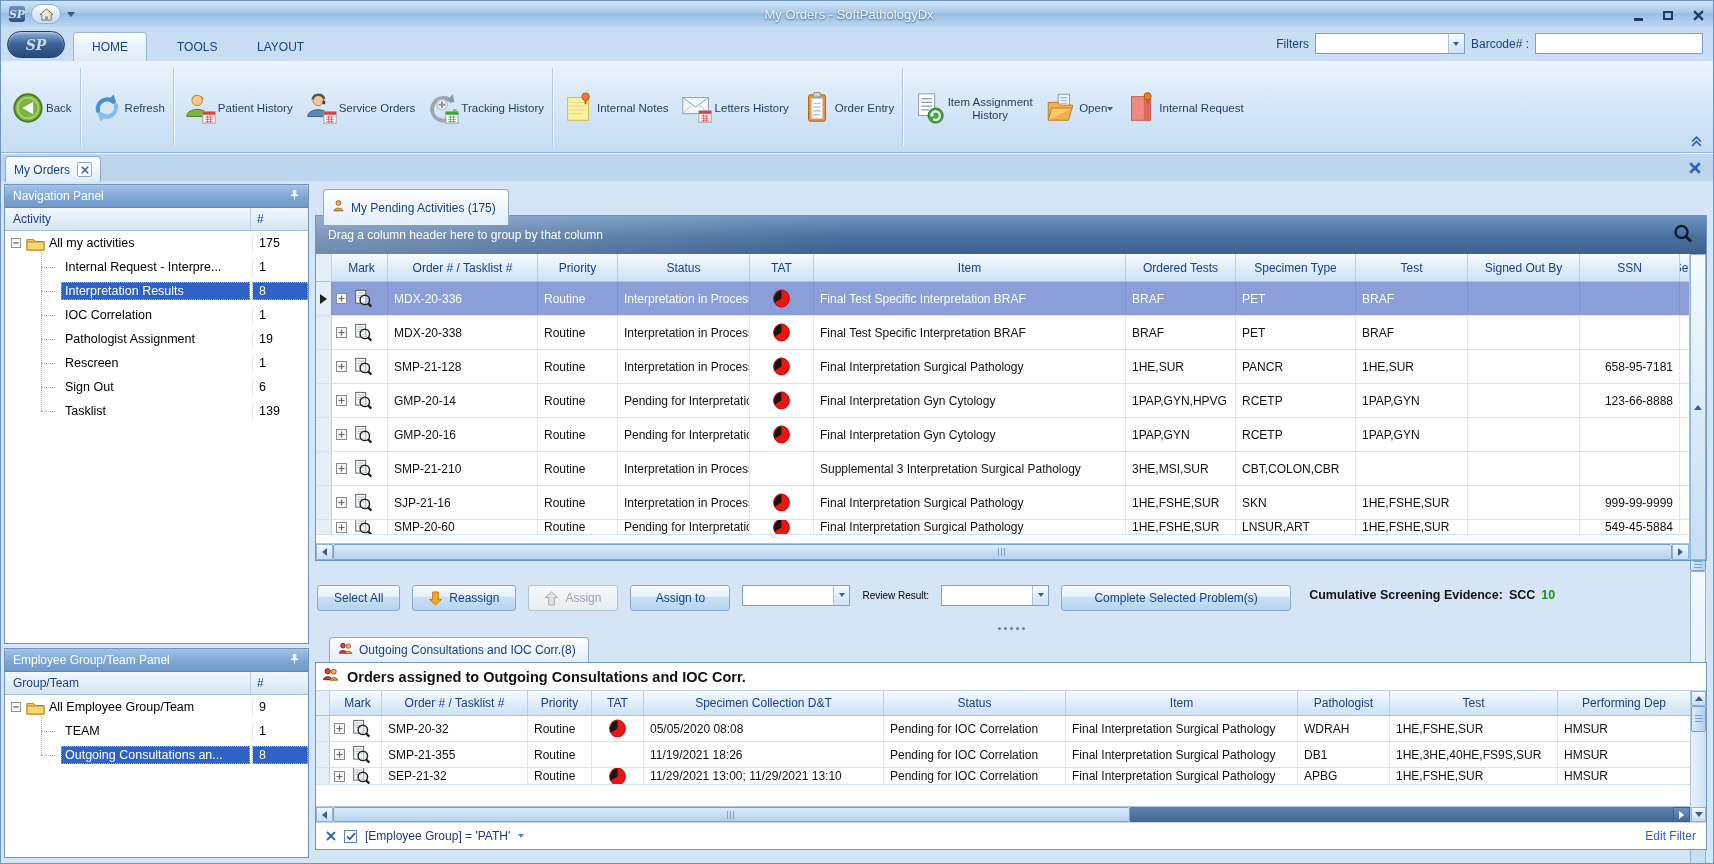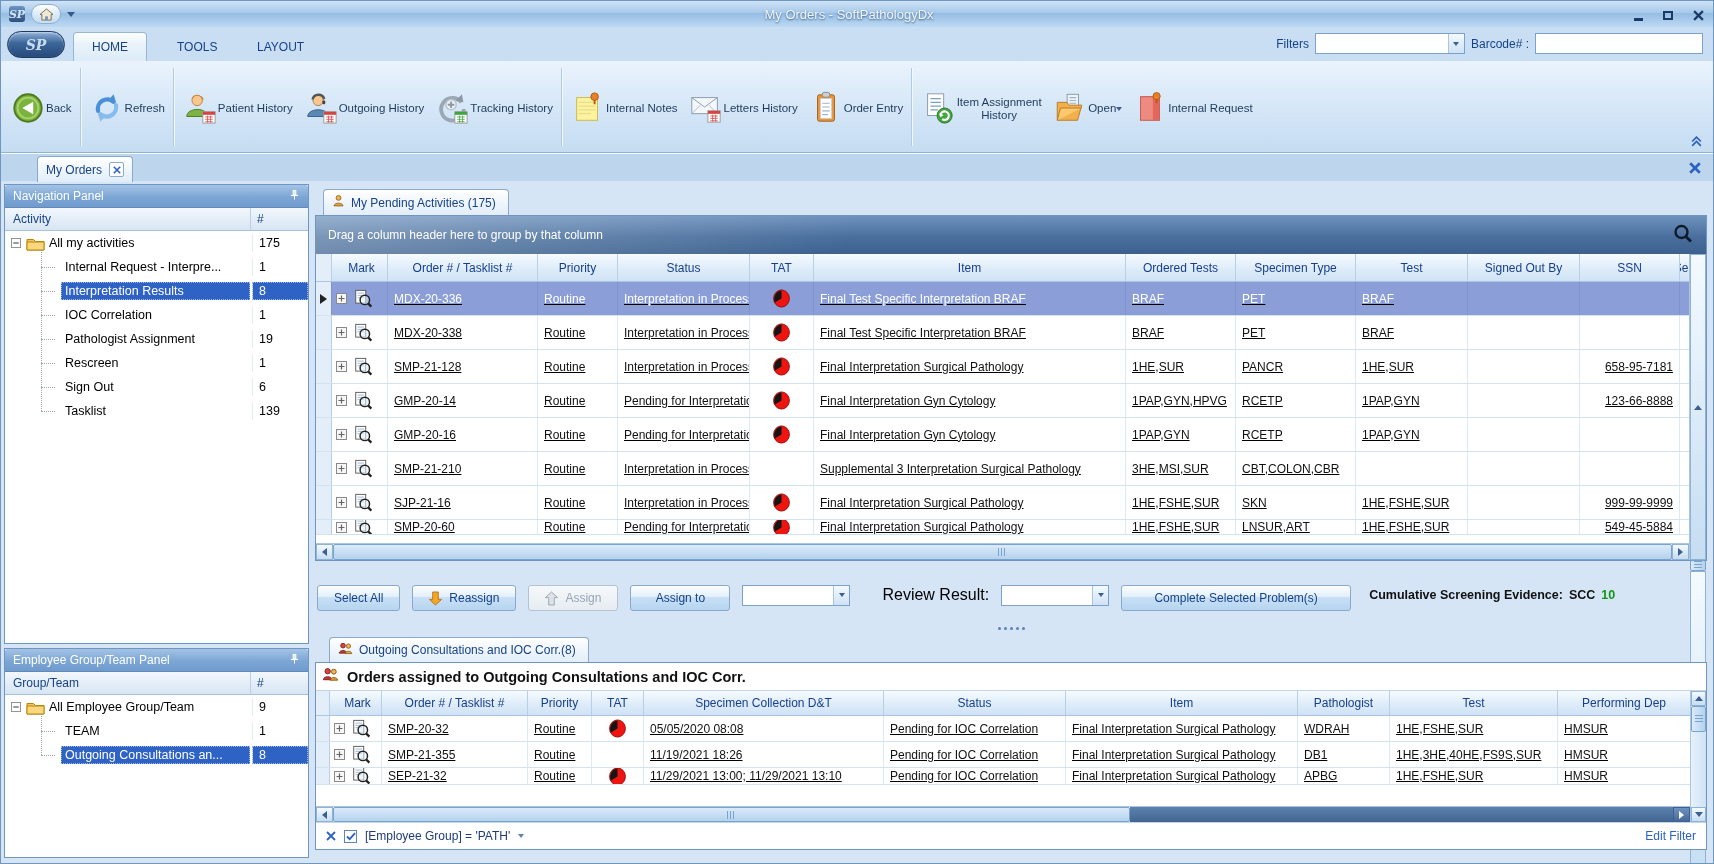--- a/index.html
+++ b/index.html
@@ -47,21 +47,21 @@
   .rbtn{min-width:50px;padding:3px 5px 2px 5px;display:flex;flex-direction:row;align-items:center;border-radius:3px;cursor:pointer;}
   .rbtn .ricon{width:36px;height:36px;display:flex;align-items:center;justify-content:center;}
   .rbtn .rlabel{margin-top:2px;font-size:11.5px;line-height:13px;color:#1f3a5c;text-align:center;max-width:86px;}
   .rsep{width:1px;background:#b3cbe2;margin:4px 3px;box-shadow:1px 0 0 #f2f8fd;}
   .ribbon-chevron{position:absolute;right:10px;bottom:6px;cursor:pointer;}
 
   
   .docRow{position:absolute;left:0;top:152px;right:0;height:28px;background:#bdd5ed;border-top:1px solid #ffffff;}
   .doctab{position:absolute;left:4px;top:2px;height:26px;padding:0 8px;display:flex;align-items:center;gap:7px;
     background:linear-gradient(#ffffff,#eef5fc 55%,#dfedf9);border:1px solid #8aa9cb;border-bottom:none;border-radius:4px 4px 0 0;
-    font-size:12px;color:#15428b;cursor:pointer;margin-left:32px;}
+    font-size:12px;color:#15428b;cursor:pointer;}
   .minix{width:15px;height:15px;border:1px solid #8aa9cb;background:#fff;border-radius:2px;display:flex;align-items:center;justify-content:center;}
   .docRow .bigx{position:absolute;right:12px;top:6px;cursor:pointer;}
 
   
   .leftcol{position:absolute;left:3px;top:183px;width:305px;bottom:5px;}
   .panel{position:absolute;left:0;right:0;border:1px solid #6f96c0;background:#fff;}
   .panel-hd{height:23px;background:linear-gradient(#a3c3e6,#7ca6d4 55%,#6f9bcd);border-bottom:1px solid #5f8ab8;
     color:#fff;font-size:12px;display:flex;align-items:center;padding:0 8px;border-radius:2px 2px 0 0;}
   .panel-hd .pin{margin-left:auto;cursor:pointer;}
   .subhd{height:23px;background:linear-gradient(#f2f7fd,#d7e5f3);border-bottom:1px solid #a8c2dc;
@@ -75,35 +75,35 @@
   .trow .t-count{width:56px;padding:2px 0 2px 6px;border-left:1px solid #e4edf6;}
   .trow.child .t-label{margin-left:0;}
   .trow.child{padding-left:56px;}
   .trow.child::before{content:"";position:absolute;left:36px;top:12px;width:14px;border-top:1px dotted #9aa8b8;}
   .kids{position:relative;}
   .kids::before{content:"";position:absolute;left:36px;top:-6px;bottom:12px;border-left:1px dotted #9aa8b8;}
   .trow.selected .t-label,.trow.selected .t-count{background:#2e62c4;color:#fff;outline:1px dotted #9cb8e8;outline-offset:-1px;}
 
   
   .rightcol{position:absolute;left:314px;top:183px;right:6px;bottom:5px;}
-  .sec-tab{position:absolute;height:26px;padding:0 12px 0 8px;display:flex;align-items:center;gap:6px;
+  .sec-tab{position:absolute;height:36px;padding:0 12px 0 8px;display:flex;align-items:center;gap:6px;
     background:linear-gradient(#ffffff,#eef5fc 55%,#e2eefa);border:1px solid #8aa9cb;border-bottom:none;border-radius:4px 4px 0 0;
     font-size:12px;color:#15428b;cursor:pointer;z-index:2;}
 
   .gridframe{position:absolute;left:0;right:0;border:1px solid #6f96c0;background:#fff;display:flex;flex-direction:column;}
   .groupbar{height:38px;position:relative;display:flex;align-items:center;color:#fff;font-size:12px;padding:0 12px;
     background:linear-gradient(#6e92bd,#4a6f9d 55%,#3c618f);overflow:hidden;}
   .groupbar::after{content:"";position:absolute;left:0;top:0;width:55%;height:100%;
     background:linear-gradient(115deg,rgba(255,255,255,.28),rgba(255,255,255,0) 70%);pointer-events:none;}
   .groupbar .gsearch{margin-left:auto;cursor:pointer;z-index:1;}
 
   .ghead{display:flex;height:28px;background:linear-gradient(#f6fbff,#dcebf9 60%,#cfe2f4);border-bottom:1px solid #aac6e2;}
   .ghead .hcell{display:flex;align-items:center;justify-content:center;font-size:12px;color:#173f8f;
     border-right:1px solid #b9cfe6;white-space:nowrap;overflow:hidden;cursor:pointer;}
-  .grows{flex:1;overflow:hidden;background:#fff;text-decoration:underline;}
+  .grows{flex:1;overflow:hidden;background:#fff;}
   .grid-row{display:flex;border-bottom:1px solid #d2e2f1;background:#fff;cursor:pointer;}
   .pg .grid-row{height:34px;}
   .og .grid-row{height:26px;}
   .grid-row.clipped{overflow:hidden;}
   .pg .grid-row.clipped{height:15px;}
   .og .grid-row.clipped{height:17px;}
   .gcell{display:flex;align-items:center;padding:0 6px;font-size:12px;color:#111;
     border-right:1px solid #dce9f6;white-space:nowrap;overflow:hidden;}
   .c-ind{padding:0;justify-content:center;background:#e4eef9;border-right:1px solid #b9cfe6;}
   .c-mark{gap:6px;padding-left:4px;}
@@ -161,21 +161,21 @@
     display:flex;align-items:center;justify-content:center;cursor:grab;}
   .vgrip{width:8px;height:9px;background:repeating-linear-gradient(to bottom,#7aa3cc 0 1px,transparent 1px 3px);}
   .vfill{flex:1;}
 
   
   .actions{position:absolute;left:2px;right:2px;height:30px;display:flex;align-items:center;gap:12px;font-size:12px;color:#000;}
   .abtn{height:26px;padding:0 16px;border:1px solid #89a8cc;border-radius:3px;cursor:pointer;
     background:linear-gradient(#fdfeff,#e2effb 45%,#c9e0f6 46%,#b6d5f0);color:#15428b;font-size:12px;
     display:flex;align-items:center;justify-content:center;gap:7px;margin-top:6px;}
   .abtn.disabled{color:#98a4b5;border-color:#b4c2d2;background:linear-gradient(#f6f9fb,#e6ecf2);cursor:default;}
-  .lbl{font-size:16px;color:#000;margin-left:20px;}
+  .lbl{font-size:10px;color:#000;}
   .evidence{margin-left:6px;font-weight:bold;font-size:12.5px;color:#111;display:flex;gap:6px;align-items:center;}
   .evidence .ev-val{color:#149414;}
 
   .splitter{position:absolute;left:0;right:0;height:8px;display:flex;align-items:center;justify-content:center;gap:3px;}
   .splitter i{width:3px;height:3px;border-radius:50%;background:#5b82b5;}
 
   
   .bottompanel{position:absolute;left:0;right:0;border:1px solid #6f96c0;background:#fff;display:flex;flex-direction:column;}
   .bp-title{height:27px;display:flex;align-items:center;gap:8px;padding:0 6px;font-weight:bold;font-size:14.5px;color:#111;}
   .filterbar{height:27px;border-top:1px solid #c3d5e8;display:flex;align-items:center;gap:8px;padding:0 10px;font-size:12px;color:#1e3c78;}
@@ -285,21 +285,21 @@
             <path d="M9 9 a6.5 6.5 0 0 1 12.5-.5" fill="none" stroke="#555" stroke-width="2.5"></path>
             <rect x="19.5" y="10" width="3" height="4" rx="1" fill="#444"></rect>
             <path d="M4 27 C4 17.5 26 17.5 26 27 z" fill="#5b87b5" stroke="#31608f"></path>
             <g transform="translate(21,22)">
               <rect width="13" height="12" fill="#fff" stroke="#999"></rect>
               <rect width="13" height="3.2" fill="#d64541"></rect>
               <path d="M2.5 5.5 h8 M2.5 8 h8 M2.5 10.5 h8 M5 4 v7.5 M8.2 4 v7.5" stroke="#d64541" stroke-width=".8" fill="none"></path>
             </g>
           </svg>
         </span>
-        <span class="rlabel">Outgoing History</span>
+        <span class="rlabel">Service Orders</span>
       </div>
       <div class="rbtn">
         <span class="ricon">
           <svg width="34" height="34" viewBox="0 0 36 36">
             <path d="M28 12 a12 12 0 1 0 2.5 7" fill="none" stroke="#9aa7b5" stroke-width="4"></path>
             <path d="M28.5 3.5 l1.5 8.5 -8.5-1.5 z" fill="#8c98a6"></path>
             <circle cx="17" cy="14.5" r="5.5" fill="#eef2f6" stroke="#b9c2cc" stroke-width="1.5"></circle>
             <path d="M17 11 v7 M13.5 14.5 h7" stroke="#8c98a6" stroke-width="2"></path>
             <g transform="translate(21,22)">
               <rect width="13" height="12" fill="#fff" stroke="#999"></rect>

